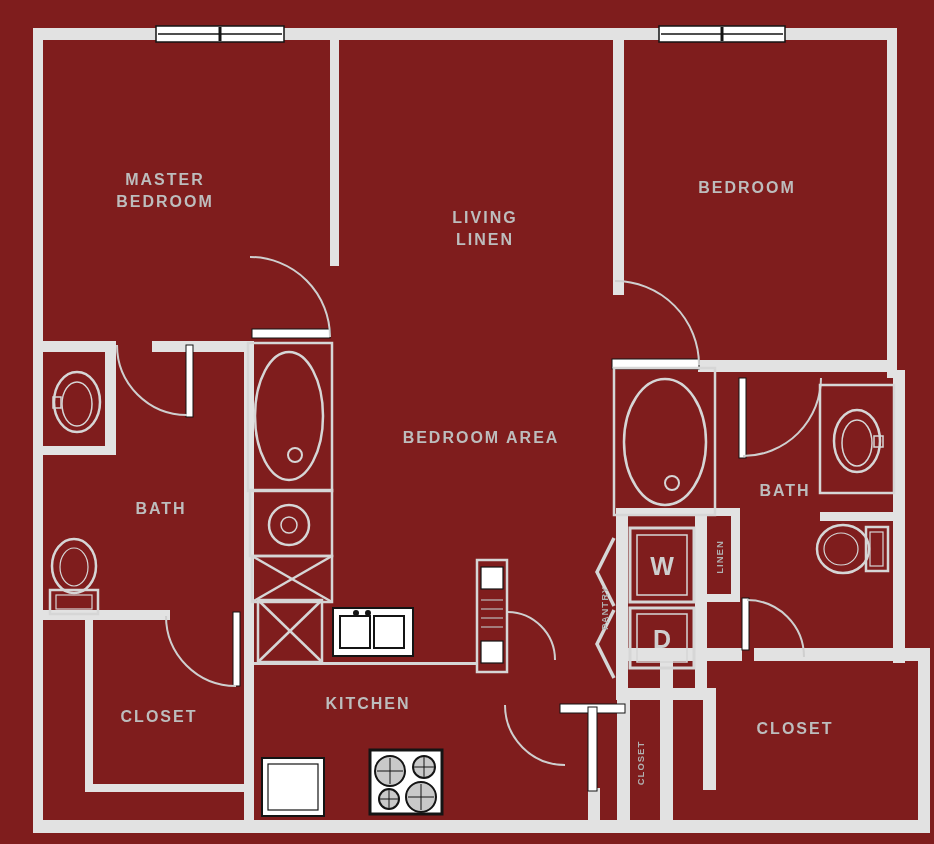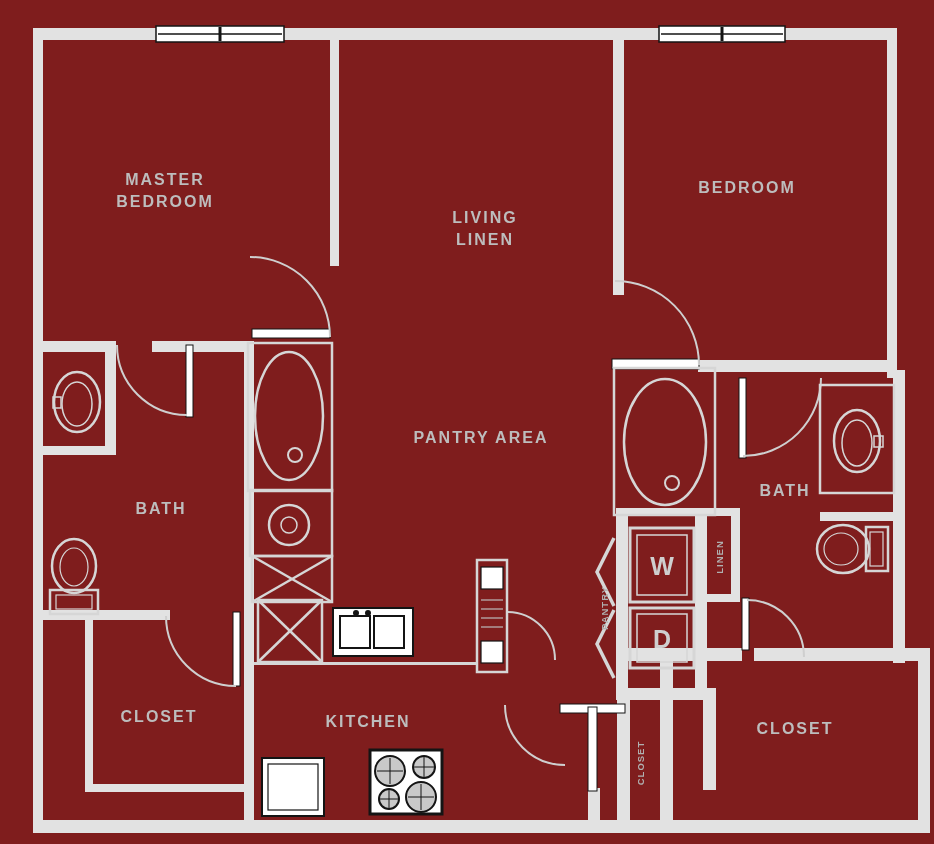--- a/index.html
+++ b/index.html
@@ -196,24 +196,24 @@
 
   <div class="lbl two" style="left:165px;top:191px;">
     <div>MASTER</div>
     <div>BEDROOM</div>
   </div>
   <div class="lbl two" style="left:485px;top:191px;margin-top:38px;">
     <div>LIVING</div>
     <div>LINEN</div>
   </div>
   <div class="lbl" style="left:747px;top:188px;">BEDROOM</div>
-  <div class="lbl" style="left:481px;top:438px;">PANTRY AREA</div>
+  <div class="lbl" style="left:481px;top:438px;">BEDROOM AREA</div>
   <div class="lbl" style="left:161px;top:509px;">BATH</div>
   <div class="lbl" style="left:785px;top:491px;">BATH</div>
   <div class="lbl" style="left:159px;top:717px;">CLOSET</div>
-  <div class="lbl" style="left:368px;top:722px;">KITCHEN</div>
+  <div class="lbl" style="left:368px;top:704px;">KITCHEN</div>
   <div class="lbl" style="left:795px;top:729px;">CLOSET</div>
   <div class="lbl sm rot" style="left:604px;top:608px;">PANTRY</div>
   <div class="lbl sm rot" style="left:719px;top:557px;">LINEN</div>
   <div class="lbl sm rot" style="left:640px;top:763px;">CLOSET</div>
   <div class="lbl wd" style="left:662px;top:566px;">W</div>
   <div class="lbl wd" style="left:662px;top:639px;">D</div>
 </div>
 
 </body></html>

